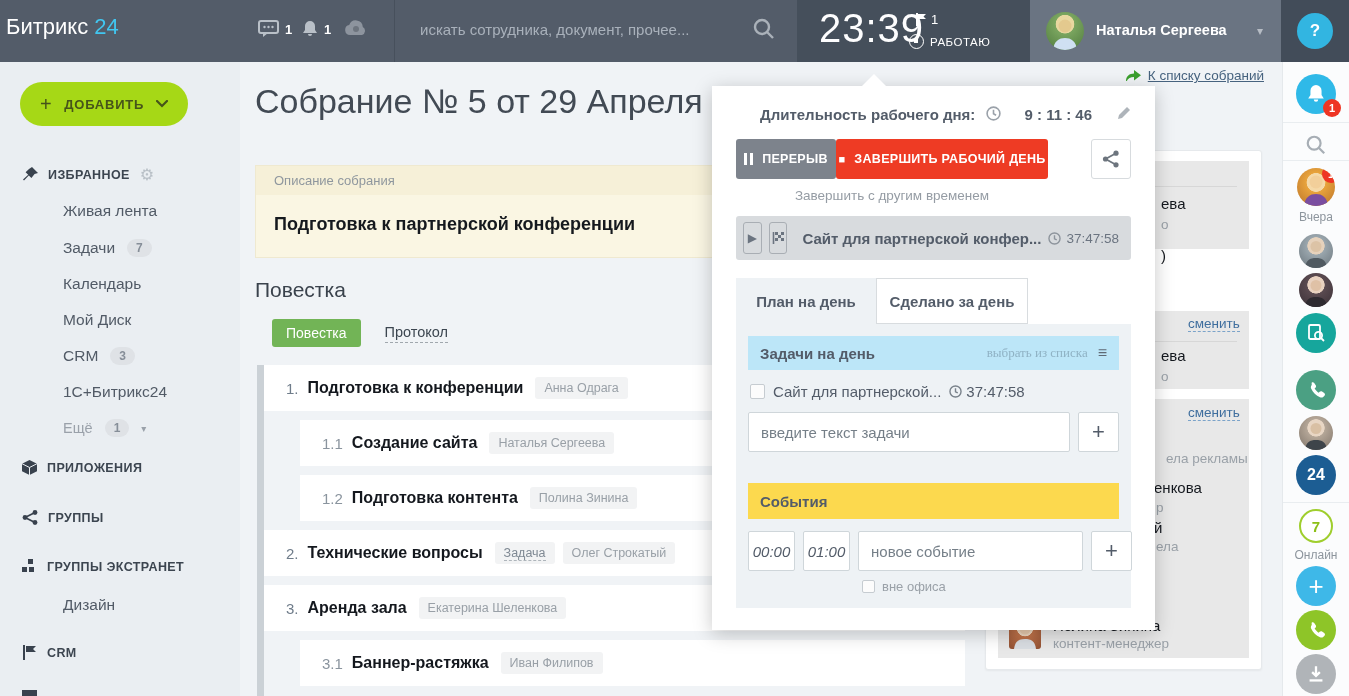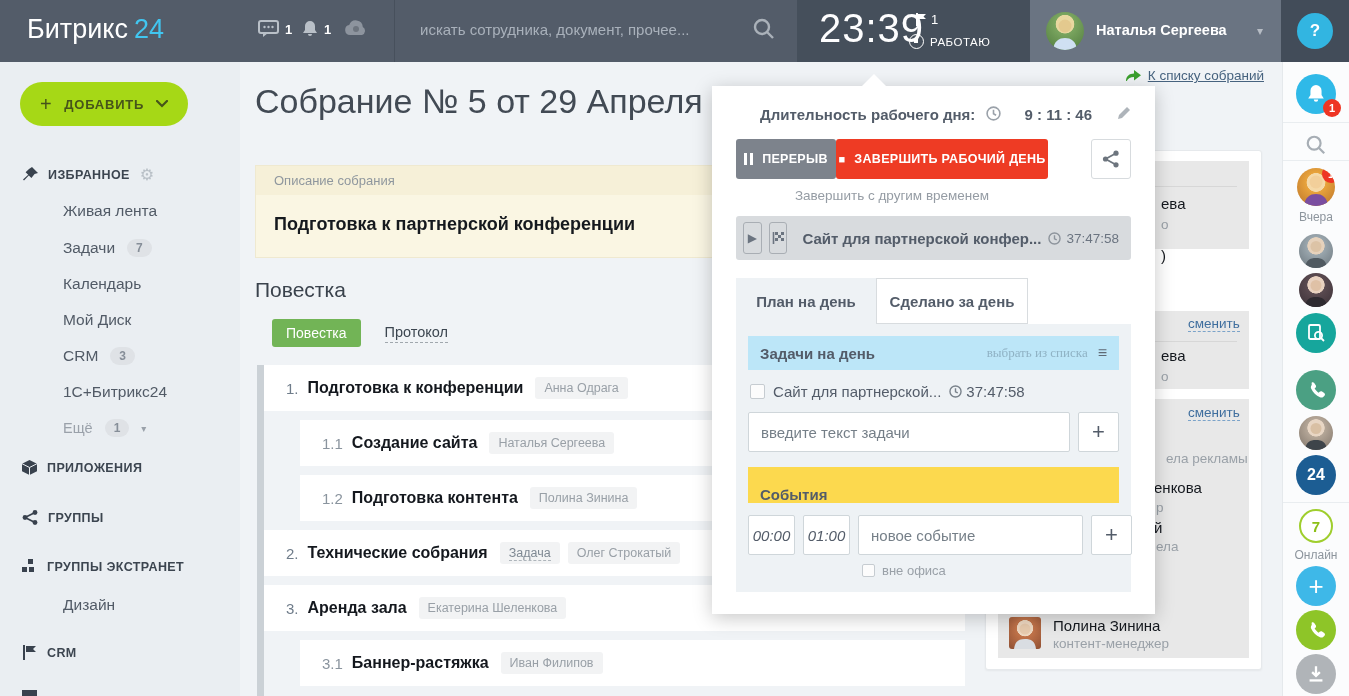--- a/index.html
+++ b/index.html
@@ -1,21 +1,21 @@
 <!DOCTYPE html>
 <html><head>
 <meta charset="utf-8">
 <style>
   * { margin:0; padding:0; box-sizing:border-box; }
   html,body { width:1349px; height:696px; overflow:hidden; }
   body { font-family:"Liberation Sans","DejaVu Sans",sans-serif; background:#f0f3f6; position:relative; }
 
   
   .topbar { position:absolute; left:0; top:0; width:1349px; height:62px; background:#535c69; z-index:20; }
-  .logo { position:absolute; left:27px; top:14px; font-size:27px; color:#fff; cursor:pointer; }
+  .logo { position:absolute; left:6px; top:14px; font-size:22px; color:#fff; cursor:pointer; }
   .logo .l24 { color:#41c6f0; margin-left:6px; }
   .tb-ic { position:absolute; top:20px; display:flex; align-items:center; gap:6px; color:#fff; font-size:13px; font-weight:bold; cursor:pointer; }
   .tb-ic svg { display:block; }
   .vline { position:absolute; left:394px; top:0; width:1px; height:62px; background:#47505c; }
   .tb-search { position:absolute; left:420px; top:21px; width:360px; color:#a9b1bb; font-size:15px; cursor:text; }
   .tb-search-ic { position:absolute; left:752px; top:17px; }
   .clock-panel { position:absolute; left:797px; top:0; width:233px; height:62px; background:#454f5b; cursor:pointer; }
   .clock-time { position:absolute; left:22px; top:6px; font-size:40px; font-weight:300; color:#fdfdfe; letter-spacing:1px; }
   .clock-flag { position:absolute; left:118px; top:12px; display:flex; gap:5px; align-items:center; color:#fff; font-size:13px; }
   .clock-status { position:absolute; left:112px; top:34px; display:flex; gap:6px; align-items:center; color:#fff; font-size:11.5px; letter-spacing:.5px; }
@@ -104,21 +104,21 @@
   .pp-bluebar .t { font-weight:bold; font-size:15px; color:#535c69; }
   .pp-pick { margin-left:auto; font-size:13px; color:#8fb2c4; cursor:pointer;font-family:Liberation Serif, serif; }
   .pp-burger { margin-left:10px; color:#5f6a75; font-size:16px; cursor:pointer; }
   .chk { width:15px; height:15px; background:#fcfcfc; border:1px solid #c6ccd1; border-radius:2px; display:inline-block; cursor:pointer; flex:0 0 auto; }
   .pp-taskrow { display:flex; align-items:center; gap:8px; margin:13px 2px 0; font-size:15px; color:#535c69; }
   .pp-inprow { display:flex; gap:8px; margin-top:12px; }
   .inp { border:1px solid #cfd6da; background:#fff; border-radius:2px; height:40px; font-family:inherit; font-size:15px; color:#535c69; padding:0 12px; }
   .inp::placeholder { color:#757f88; opacity:1; }
   .inp-task { flex:1; }
   .btn-plus { width:41px; height:40px; background:#fff; border:1px solid #cfd6da; border-radius:2px; font-size:22px; color:#535c69; cursor:pointer; flex:0 0 auto; }
-  .pp-yellowbar { background:#fcd94e; height:36px; display:flex; align-items:flex-end; padding:0 12px; font-weight:bold; font-size:15px; color:#535c69; margin-top:15px; }
+  .pp-yellowbar { background:#fcd94e; height:36px; display:flex; align-items:center; padding:0 12px; font-weight:bold; font-size:15px; color:#535c69; margin-top:31px; }
   .inp-time { width:47px; padding:0; text-align:center; flex:0 0 auto;font-style:italic; }
   .pp-outoffice { display:flex; align-items:center; gap:7px; font-size:13px; color:#9aa1a8; margin:8px 0 0 114px; }
   .pp-outoffice .chk { width:13px; height:13px; }
 
   
   .rail { position:absolute; left:1282px; top:62px; width:67px; height:634px; background:#fbfcfd; border-left:1px solid #e5e9ec; z-index:5; }
   .rail-item { position:absolute; left:50%; transform:translateX(-50%); cursor:pointer; }
   .circ { border-radius:50%; display:flex; align-items:center; justify-content:center; position:relative; }
   .badge-red { position:absolute; right:-5px; width:18px; height:18px; border-radius:50%; background:#ee3524; color:#fff; font-size:11px; font-weight:bold; display:flex; align-items:center; justify-content:center; }
   .rail-line { position:absolute; left:0; width:100%; height:1px; background:#e9edf0; }
@@ -316,21 +316,21 @@
       <span class="ag-title">Создание сайта</span>
       <span class="ag-badge">Наталья Сергеева</span>
     </div>
     <div class="ag-row lvl2">
       <span class="ag-num">1.2</span>
       <span class="ag-title">Подготовка контента</span>
       <span class="ag-badge">Полина Зинина</span>
     </div>
     <div class="ag-row">
       <span class="ag-num">2.</span>
-      <span class="ag-title">Технические собрания</span>
+      <span class="ag-title">Технические вопросы</span>
       <span class="ag-badge linkish"><span>Задача</span></span>
       <span class="ag-badge">Олег Строкатый</span>
     </div>
     <div class="ag-row">
       <span class="ag-num">3.</span>
       <span class="ag-title">Аренда зала</span>
       <span class="ag-badge">Екатерина Шеленкова</span>
     </div>
     <div class="ag-row lvl2">
       <span class="ag-num">3.1</span>

